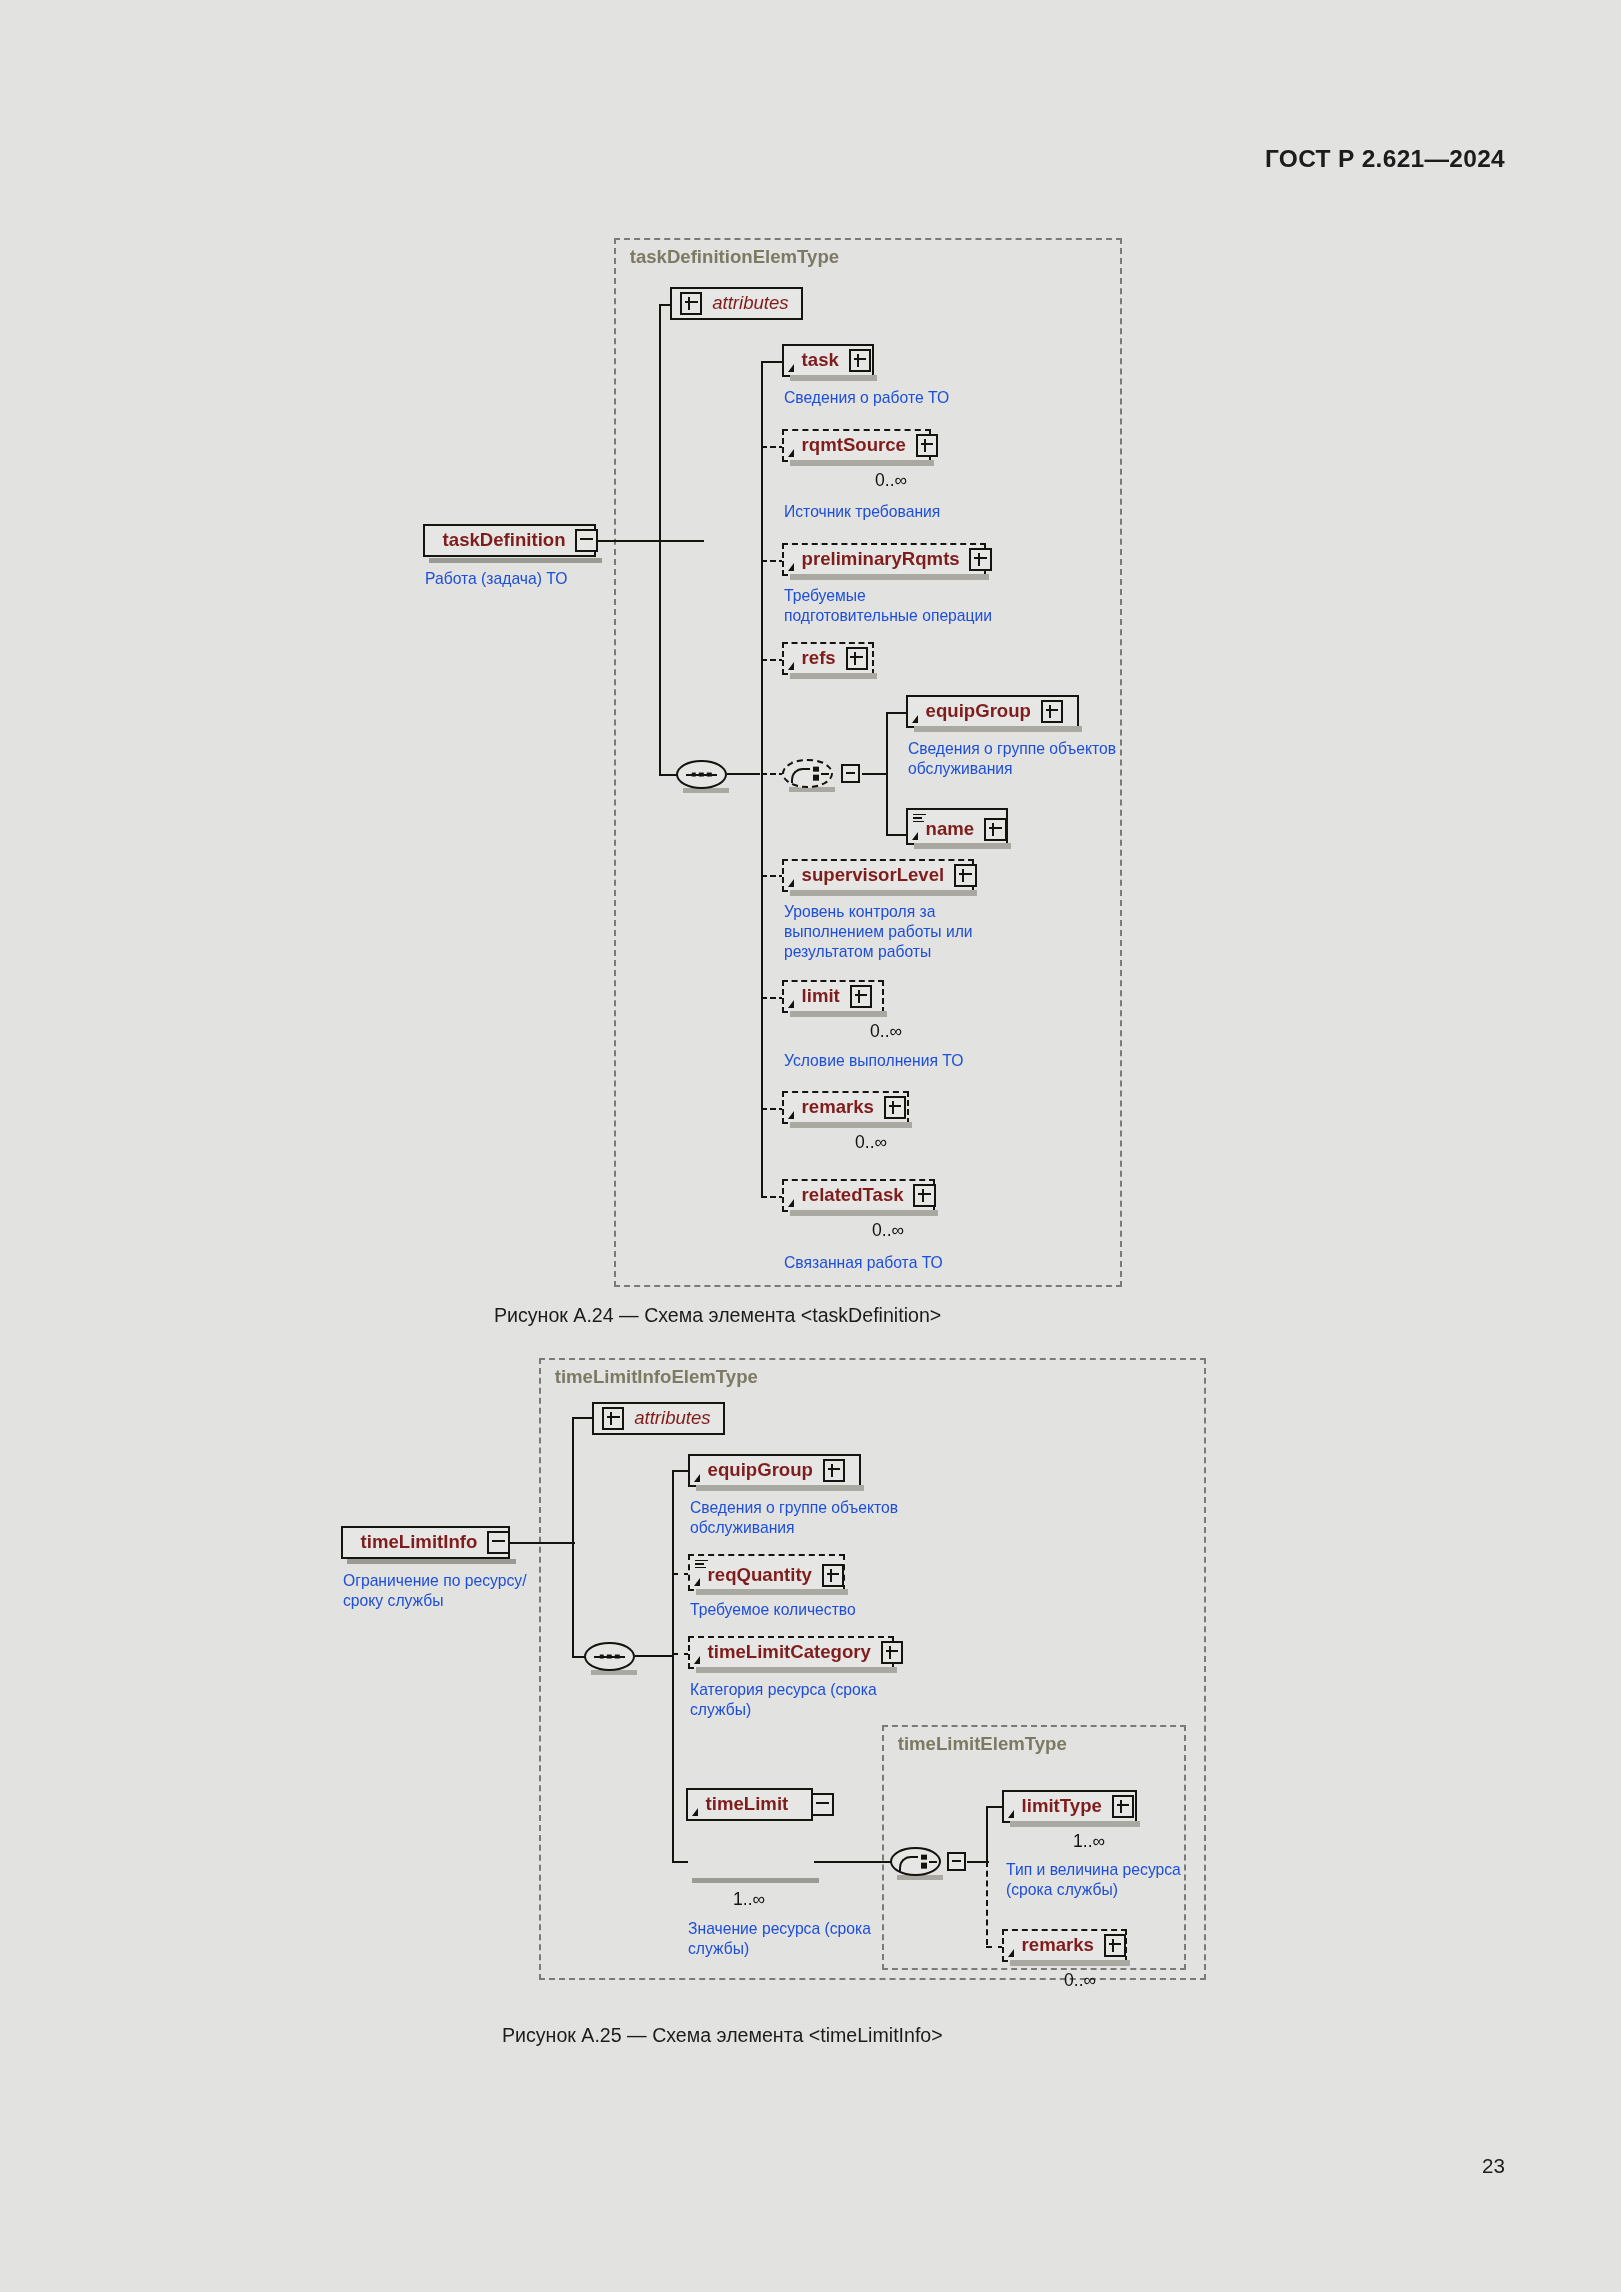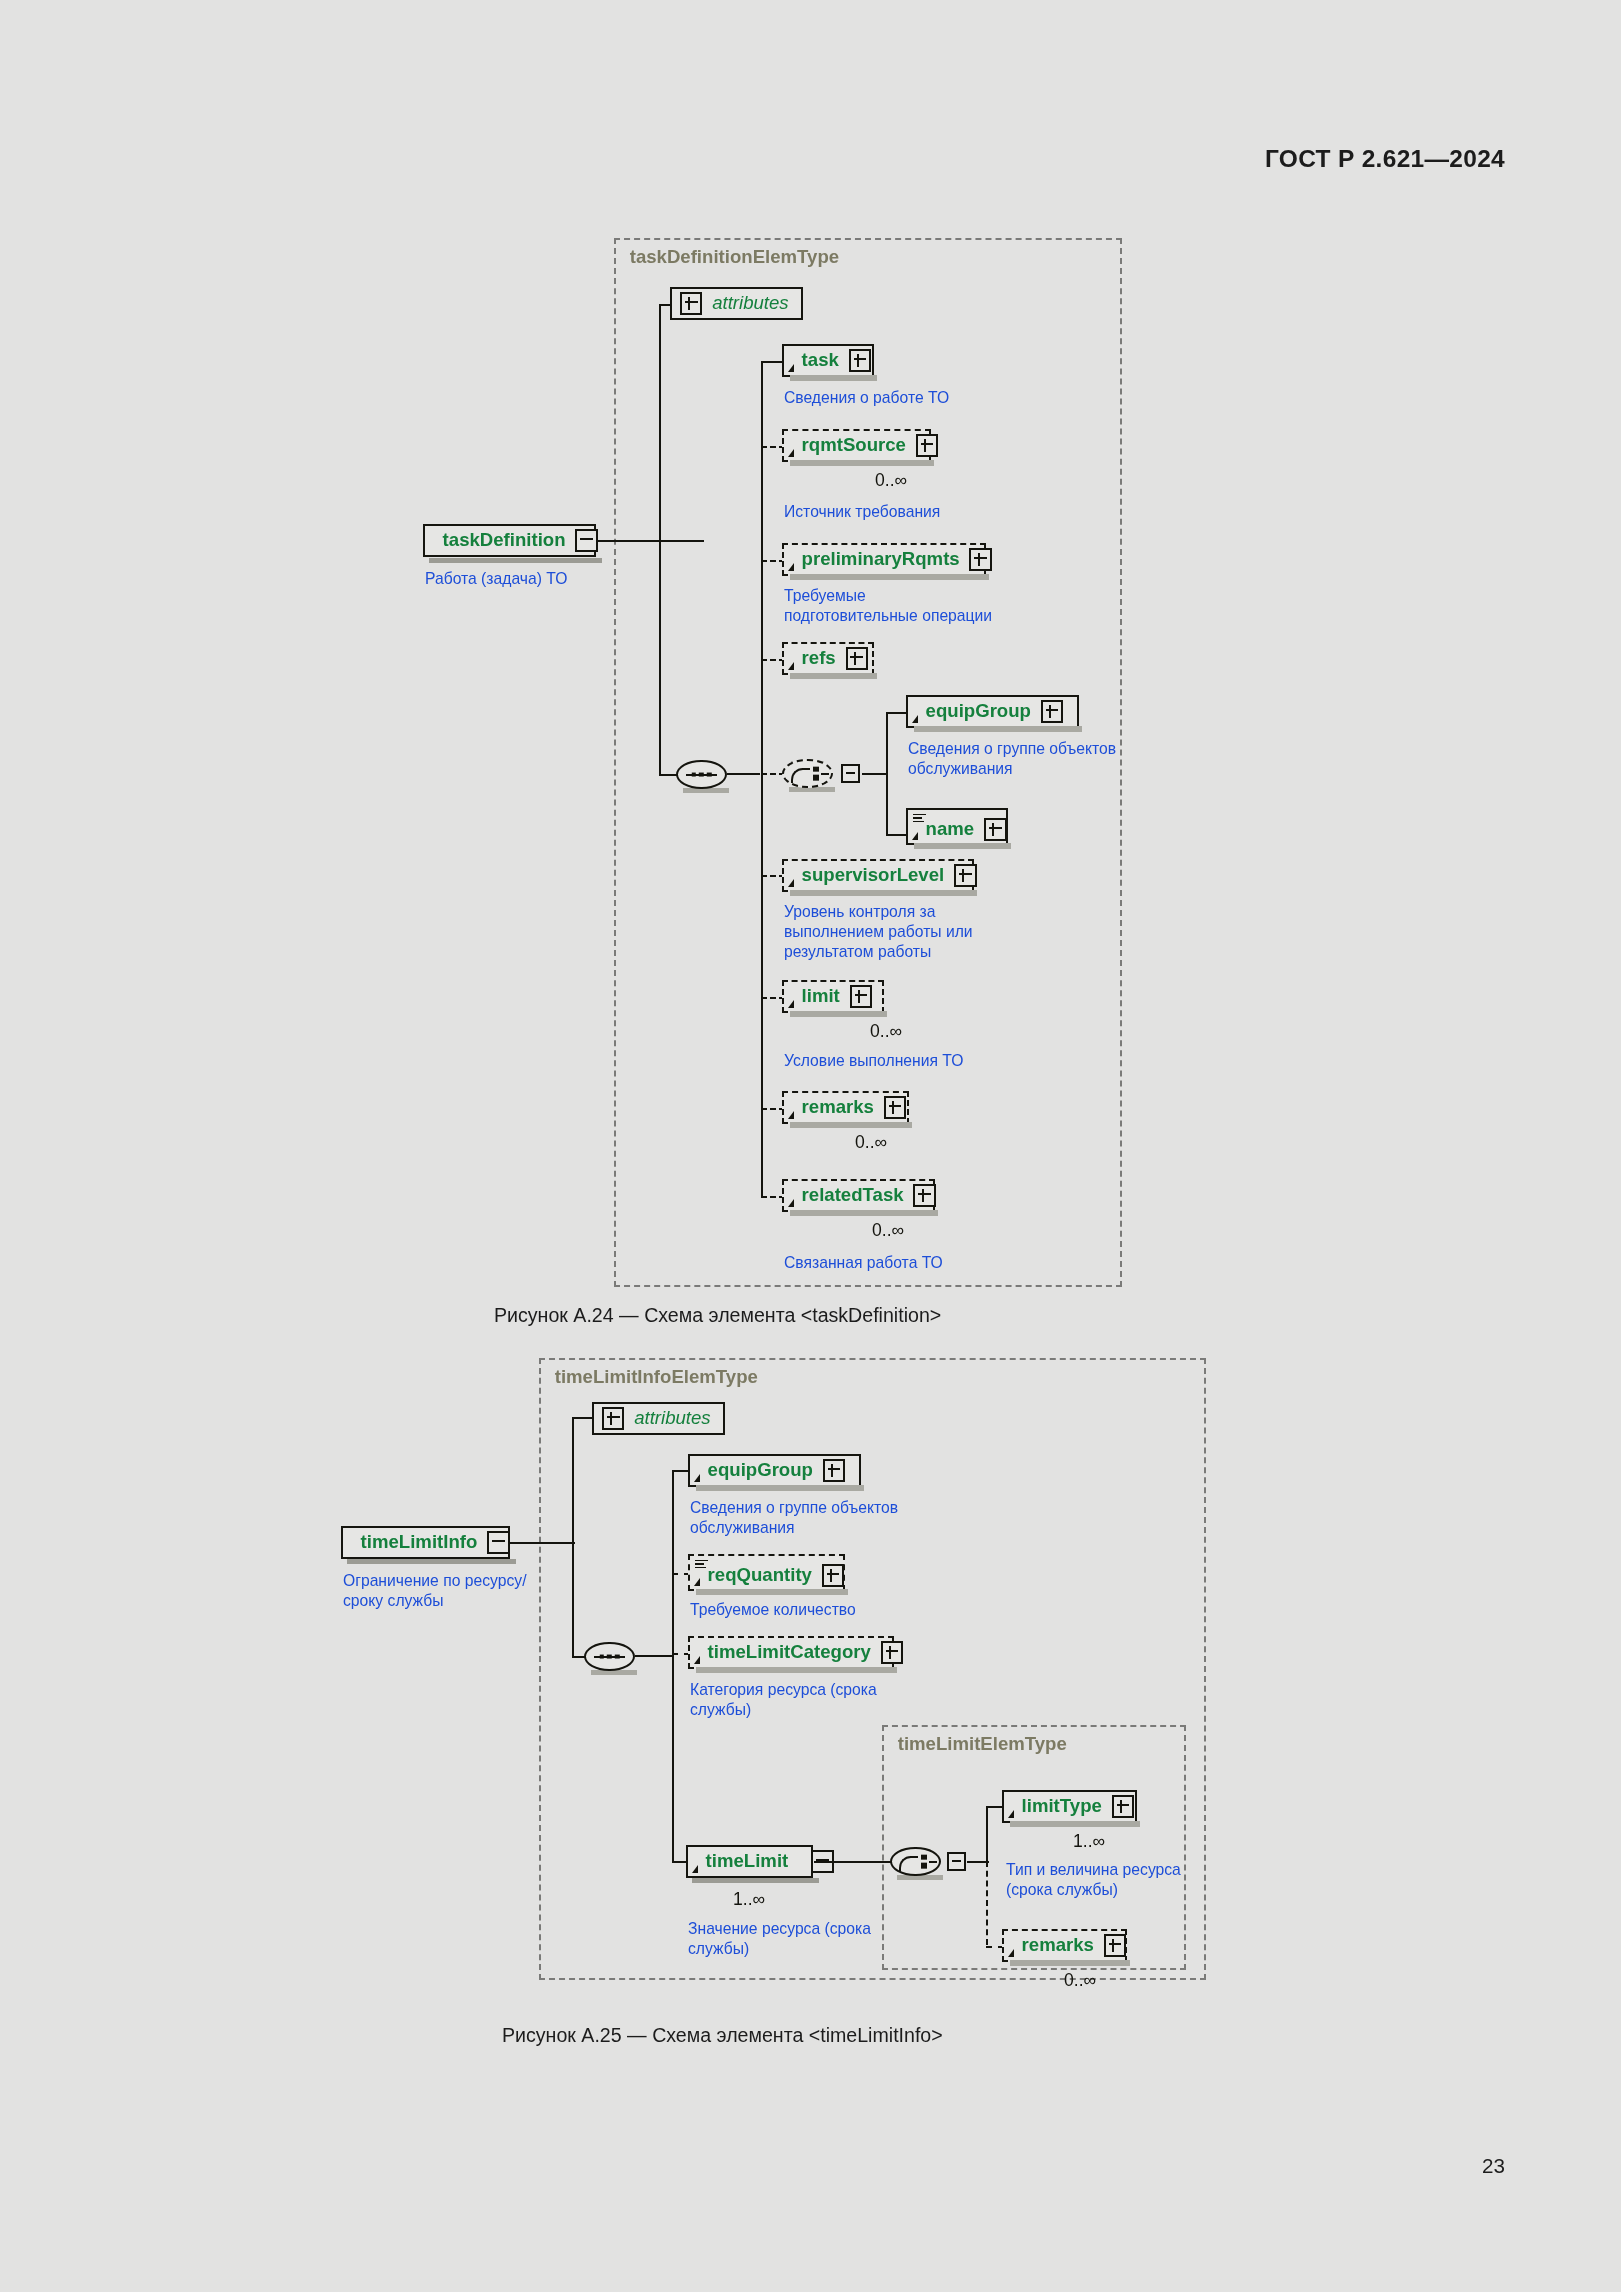--- a/index.html
+++ b/index.html
@@ -50,21 +50,21 @@
     position:absolute;
     box-sizing:border-box;
     background:#e6e6e4;
     border:2px solid #15150f;
     display:flex;align-items:center;
     padding-left:17.6px;padding-right:5.9px;
     white-space:nowrap;
   }
   .node.optional{border-style:dashed;}
   .node .nm{
-    font-size:18.6px;font-weight:bold;color:#15803d;
+    font-size:18.6px;font-weight:bold;color:#7f1d1d;
     line-height:1;
   }
   .node.italic .nm{font-style:italic;font-weight:normal;font-size:18.6px;}
   
   .node::after{
     content:"";position:absolute;left:5.9px;right:-4.9px;bottom:-5.9px;height:5.9px;
     background:#a9a9a2;
   }
   .node.noshadow::after{display:none;}
   
@@ -380,21 +380,21 @@
     <div class="line dash-h" style="left:672px;top:1653px;width:17.6px;"></div>
     <div class="node optional" style="left:688px;top:1636px;width:206px;height:33px;">
       <span class="arrowmark"></span>
       <span class="nm">timeLimitCategory</span>
       <span class="plus"></span>
     </div>
     <div class="annot" style="left:690px;top:1680px;width:314px;">Категория ресурса (срока
 службы)</div>
 
     <div class="line h" style="left:672px;top:1861px;width:15.7px;"></div>
-    <div class="node noshadow" style="left:686px;top:1845px;width:127px;height:33px;gap:13px;">
+    <div class="node noshadow" style="left:686px;top:1788px;width:127px;height:33px;gap:13px;">
       <span class="arrowmark"></span>
       <span class="nm">timeLimit</span>
       <span class="minus"></span>
     </div>
     <div style="position:absolute;left:692px;top:1878px;width:127px;height:4.9px;background:#9b9b94;"></div>
     <div class="card" style="left:733px;top:1889px;">1..∞</div>
     <div class="annot" style="left:688px;top:1919px;width:294px;">Значение ресурса (срока
 службы)</div>
 
     <div class="line h" style="left:814px;top:1861px;width:78px;"></div>

